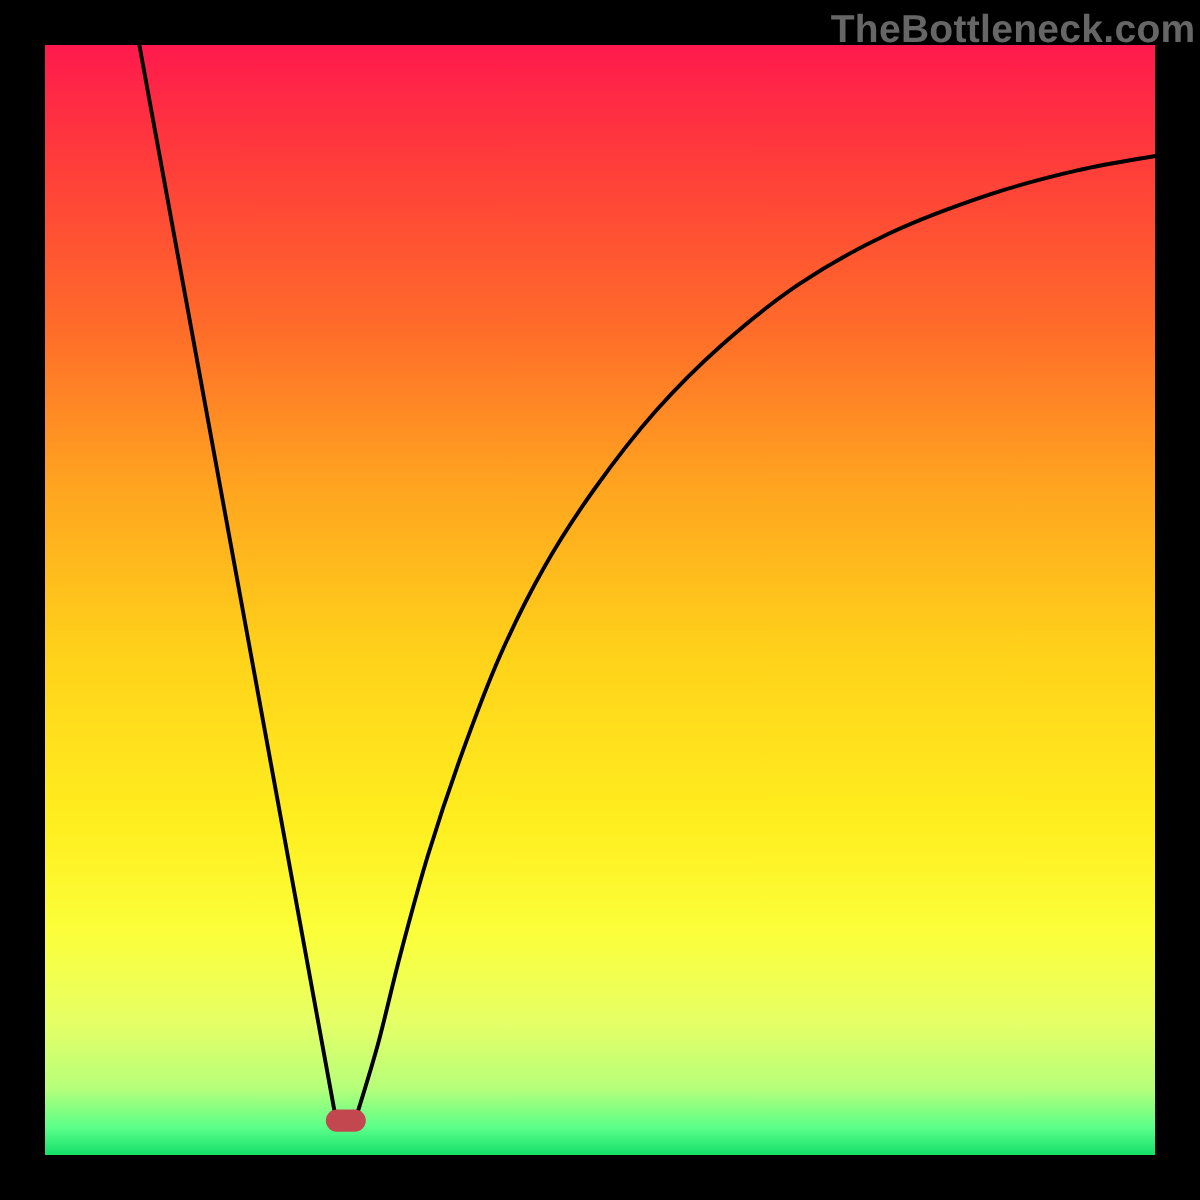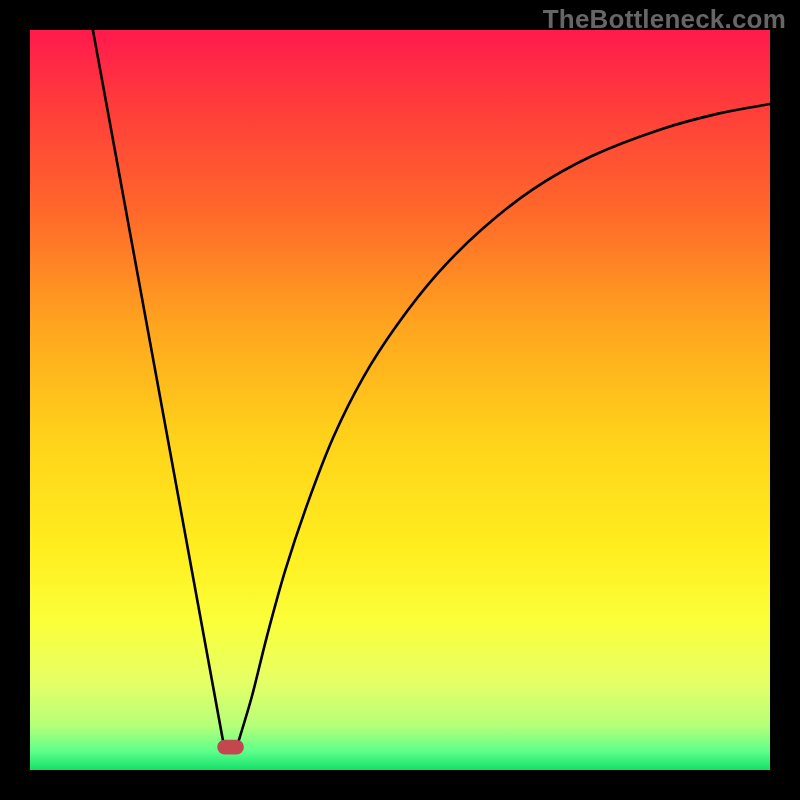--- a/index.html
+++ b/index.html
@@ -21,21 +21,21 @@
     position: absolute;
     left: 30px;
     top: 30px;
     width: 740px;
     height: 740px;
     overflow: hidden;
   }
   .watermark {
     position: absolute;
     top: 4px;
-    right: 14px;
+    right: 3px;
     color: #666;
     font-size: 26px;
     font-weight: bold;
     letter-spacing: 0.2px;
     z-index: 10;
     user-select: none;
   }
 </style>
 </head>
 <body>

